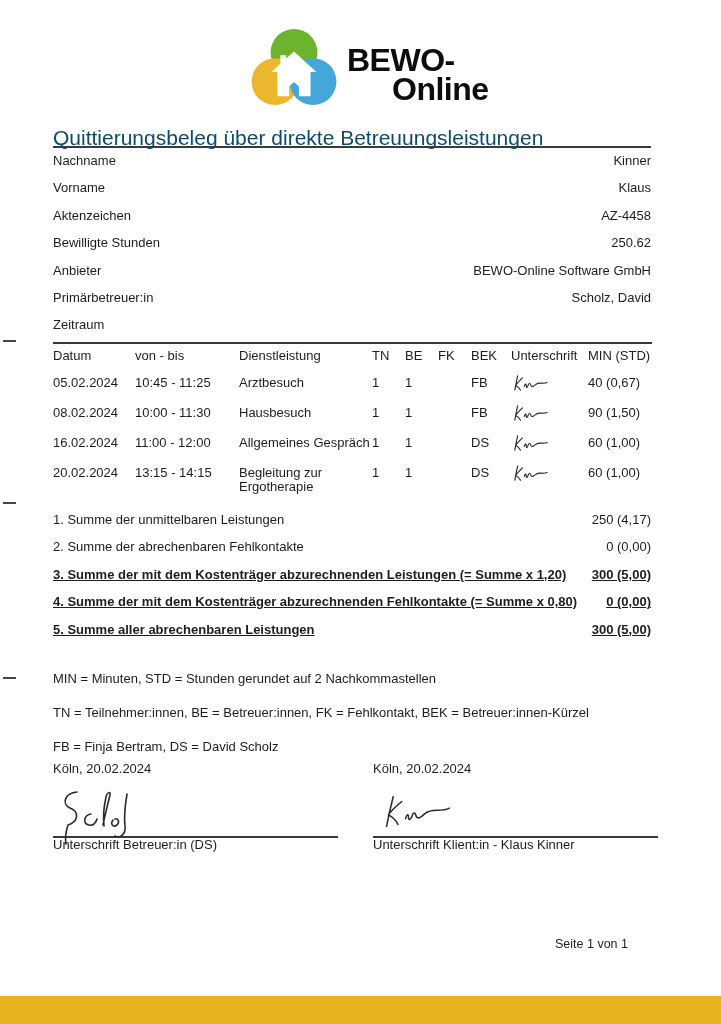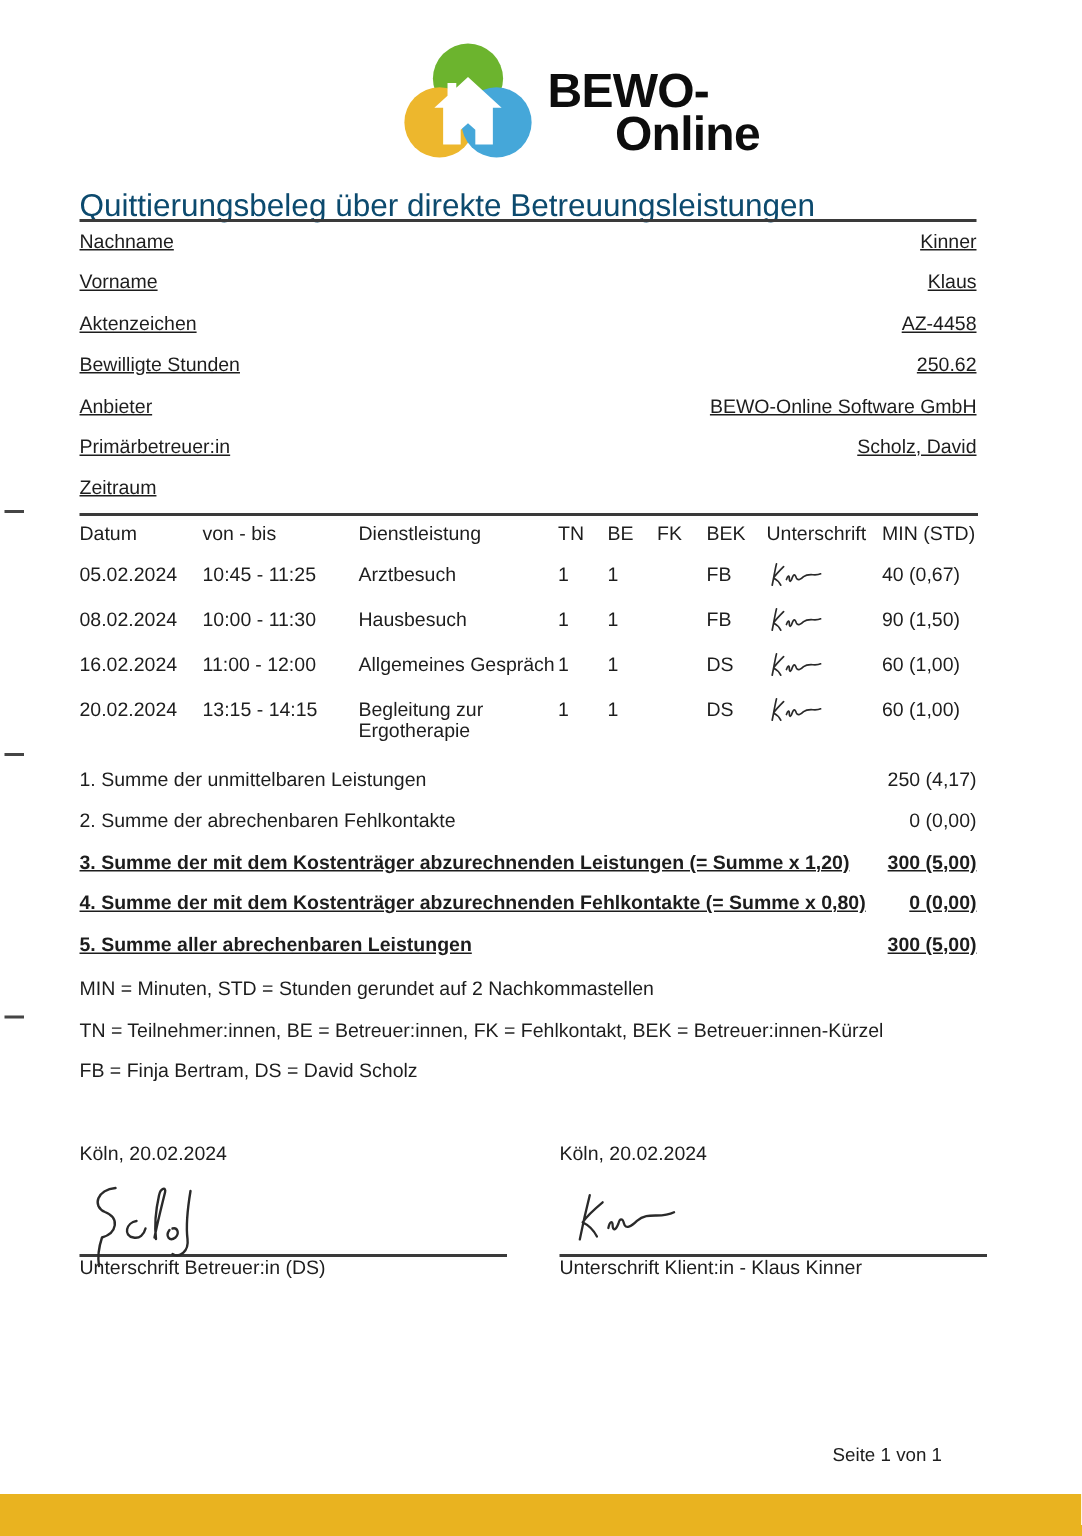--- a/index.html
+++ b/index.html
@@ -3,61 +3,61 @@
 <meta charset="utf-8">
 <style>
   * { margin:0; padding:0; box-sizing:border-box; }
   html,body { background:#ffffff; }
   .page {
     position:relative; width:721px; height:1024px; background:#fff; overflow:hidden;
     font-family:"Liberation Sans","DejaVu Sans",sans-serif;
     color:var(--text,#1d1d1d);
   }
   
-  .logo { position:absolute; top:28px; left:268px; display:flex; align-items:flex-start; }
+  .logo { position:absolute; top:28px; left:250px; display:flex; align-items:flex-start; }
   .logo-circles { width:88px; height:78px; flex:0 0 auto; }
   .logo-text { margin-left:9px; margin-top:18px; font-size:32px; line-height:29px;
                font-weight:bold; letter-spacing:-0.5px; color:#0d0d0d; }
   .logo-line2 { padding-left:45px; }
   
   .doc-title { position:absolute; top:126px; left:53px; width:598px; font-size:21px; color:#0c4a6e; }
   .title-rule { position:absolute; top:146px; left:53px; width:598px; height:2px; background:var(--rule,#3a3a3a); }
   
   .fields { position:absolute; top:154px; left:53px; width:598px; font-size:13px; }
-  .field-row { display:flex; line-height:14px; margin-bottom:13.4px;text-decoration:underline; }
+  .field-row { display:flex; line-height:14px; margin-bottom:13.4px; }
   .field-label { flex:0 0 303px; }
   .field-value { flex:1;text-align:right; }
   
   .svc-table { position:absolute; top:342px; left:53px; width:599px;
                border-top:2px solid var(--rule,#3a3a3a); font-size:13px; }
   .svc-grid { display:grid; grid-template-columns:82px 104px 133px 33px 33px 33px 40px 77px 64px;
               row-gap:13px; padding-top:5px; line-height:14px; }
   .h-cell { white-space:nowrap; }
   .c-min, .h-min { text-align:left; white-space:nowrap; }
   .c-sig svg { display:block; margin-top:-2px; }
   
   .summary { position:absolute; top:513px; left:53px; width:598px; font-size:13px; }
   .sum-row { display:flex; justify-content:space-between; line-height:14px; margin-bottom:13.4px; }
   .sum-row.bold { font-weight:bold;text-decoration:underline; }
   .sum-value { white-space:nowrap; padding-left:12px; }
   
   .legend { position:absolute; top:652px; left:53px; width:598px; font-size:13px; }
-  .legend-line { line-height:14px; margin-bottom:13.6px; }
+  .legend-line { line-height:14px; margin-bottom:13.6px;margin-top:20px; }
   
   .signatures { position:absolute; top:762px; left:53px; width:605px; display:flex; }
   .sig-col { width:285px; }
   .sig-col.right { margin-left:35px; }
   .sig-date { font-size:13px; line-height:14px; }
   .sig-area { position:relative; height:62px; border-bottom:2px solid var(--rule,#3a3a3a); }
   .sig-area svg { position:absolute; }
   .sig-betreuer-svg { left:0; bottom:-12px; }
   .sig-klient-svg { left:4px; bottom:4px; }
   .sig-label { margin-top:0; font-size:13px; line-height:14px; }
   
-  .page-number { position:absolute; top:963px; right:93px; font-size:12.5px;text-align:right; }
+  .page-number { position:absolute; top:937px; right:93px; font-size:12.5px;text-align:right; }
   .footer-bar { position:absolute; left:0; right:0; bottom:0; height:28px; background:var(--accent-gold,#e9b320); }
   
   .fold-mark { position:absolute; left:3px; width:13px; height:2px; background:#454545; }
   .fm1 { top:340px; } .fm2 { top:502px; } .fm3 { top:677px; }
   .scribble { stroke:#2a2a2a; fill:none; stroke-linecap:round; stroke-linejoin:round; }
 </style>
 </head>
 <body>
 
 <div class="page">

